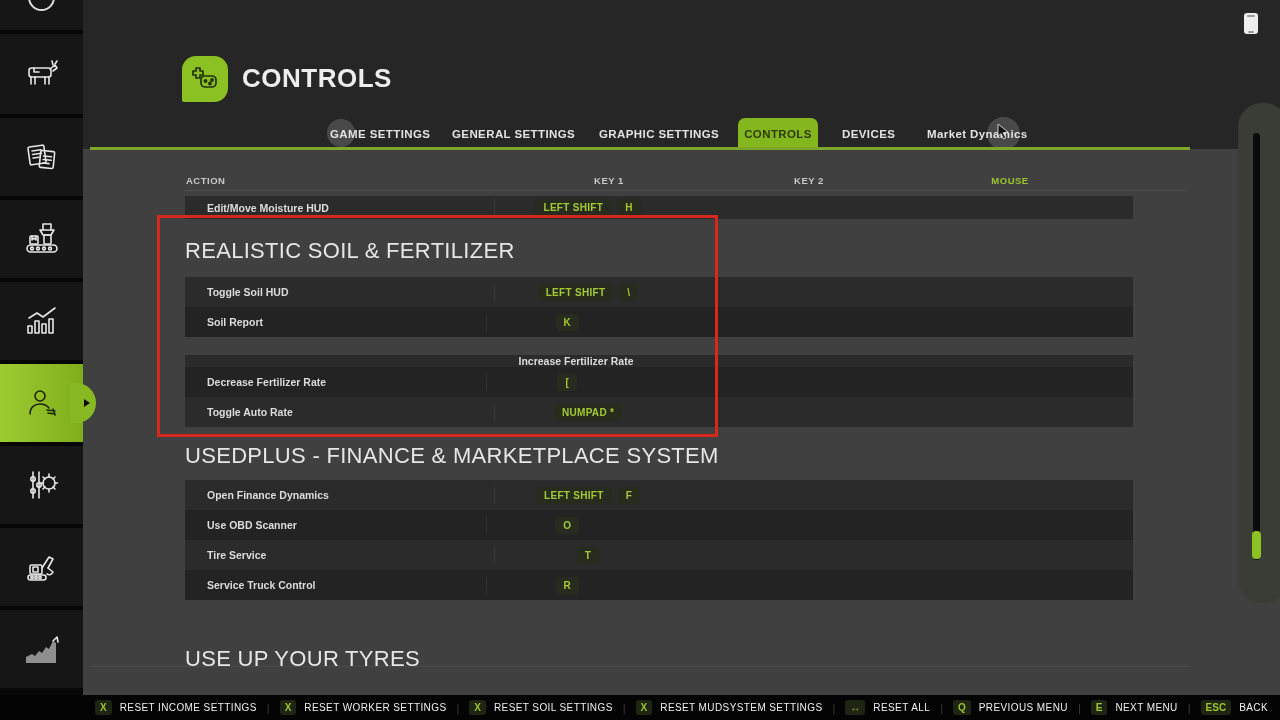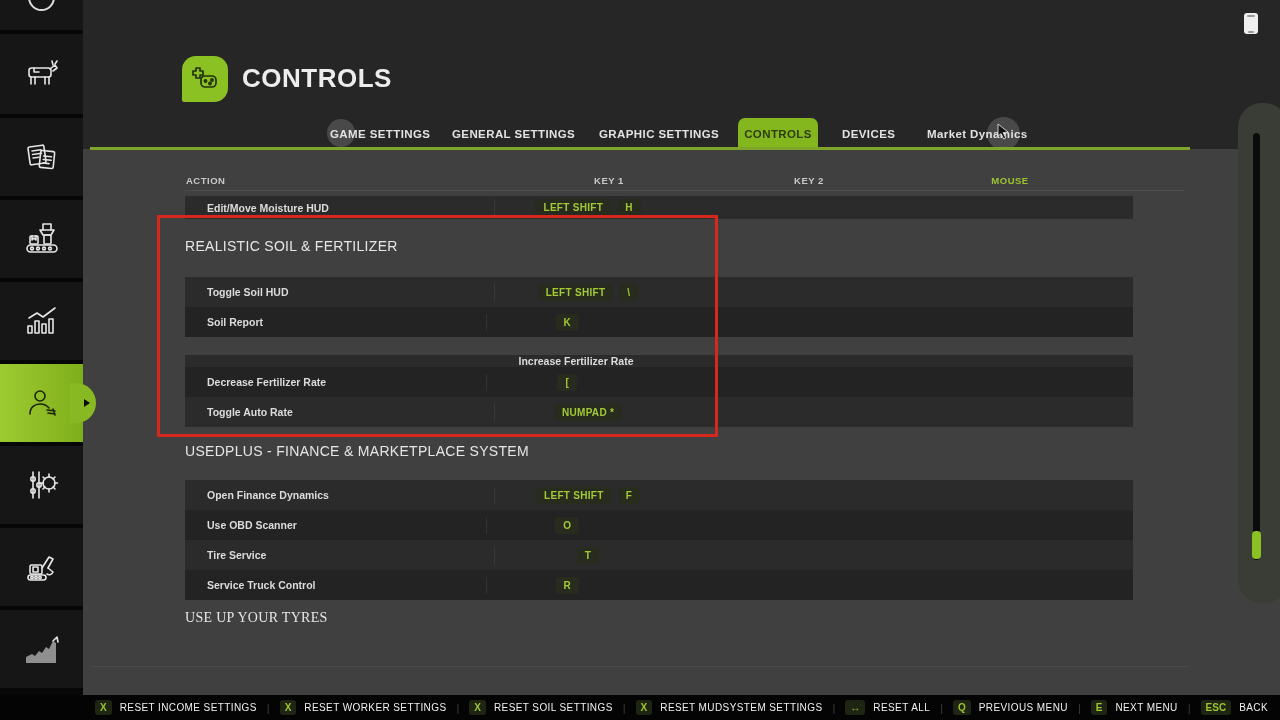--- a/index.html
+++ b/index.html
@@ -42,21 +42,21 @@
 
   .trow { position:absolute; left:185px; width:948px; height:30px; display:flex; align-items:center; }
   .trow.light { background:#2b2b2b; } .trow.dark { background:#232323;gap:32px; }
   .trow .c { display:flex; align-items:center; border-left:1px solid rgba(255,255,255,.07); }
   .trow .c:first-child { border-left:none; }
   .c.action { width:325px; padding-left:22px; font-size:10.5px; font-weight:700; color:#dcdcdc; }
   .c.key1 { width:198px; justify-content:center; gap:6px; }
   .c.key2 { width:202px; } .c.mouse { width:200px; } .c.extra { width:75px; }
   .kbd { background:#272c1e; color:#a3c935; font-size:10px; font-weight:700; letter-spacing:.3px; padding:3px 8px; border-radius:4px; min-width:10px; text-align:center; }
 
-  .section-title { position:absolute; left:185px; font-size:14px; font-weight:400; letter-spacing:.3px; color:#e6e6e6; }
+  .section-title { position:absolute; left:185px; font-size:22px; font-weight:400; letter-spacing:.3px; color:#e6e6e6; }
   .section-divider { position:absolute; left:90px; width:1100px; height:1px; background:#4a4a4a; }
 
   .highlight-box { position:absolute; left:157px; top:215px; width:561px; height:222px; border:3px solid #d7281d; z-index:20; }
 
   
   .scroll-wrap { position:absolute; left:1238px; top:103px; width:50px; height:500px; background:#393d35; border-radius:24px; }
   .scroll-track { position:absolute; left:1253px; top:133px; width:7px; height:427px; background:#0b0b0b; border-radius:4px; }
   .scroll-thumb { position:absolute; left:1252px; top:531px; width:9px; height:28px; background:#8cc123; border-radius:4px; }
 
   
@@ -306,21 +306,21 @@
         <span>Service Truck Control</span>
       </div>
     <div class="c key1">
         <span class="kbd">R</span>
       </div>
     <div class="c key2"></div>
       <div class="c mouse"></div>
       <div class="c extra"></div>
   </div>
 
-  <div class="section-title" style="top:610px;font-family:Liberation Serif, serif;">USE UP YOUR TYRES</div>
+  <div class="section-title" style="top:646px;">USE UP YOUR TYRES</div>
   <div class="section-divider" style="top:666px;"></div>
 
   <div class="scroll-wrap"></div>
   <div class="scroll-track"></div>
   <div class="scroll-thumb"></div>
 
   <div class="phone"></div>
 
   <div id="bottombar">
     <div class="bitem">

